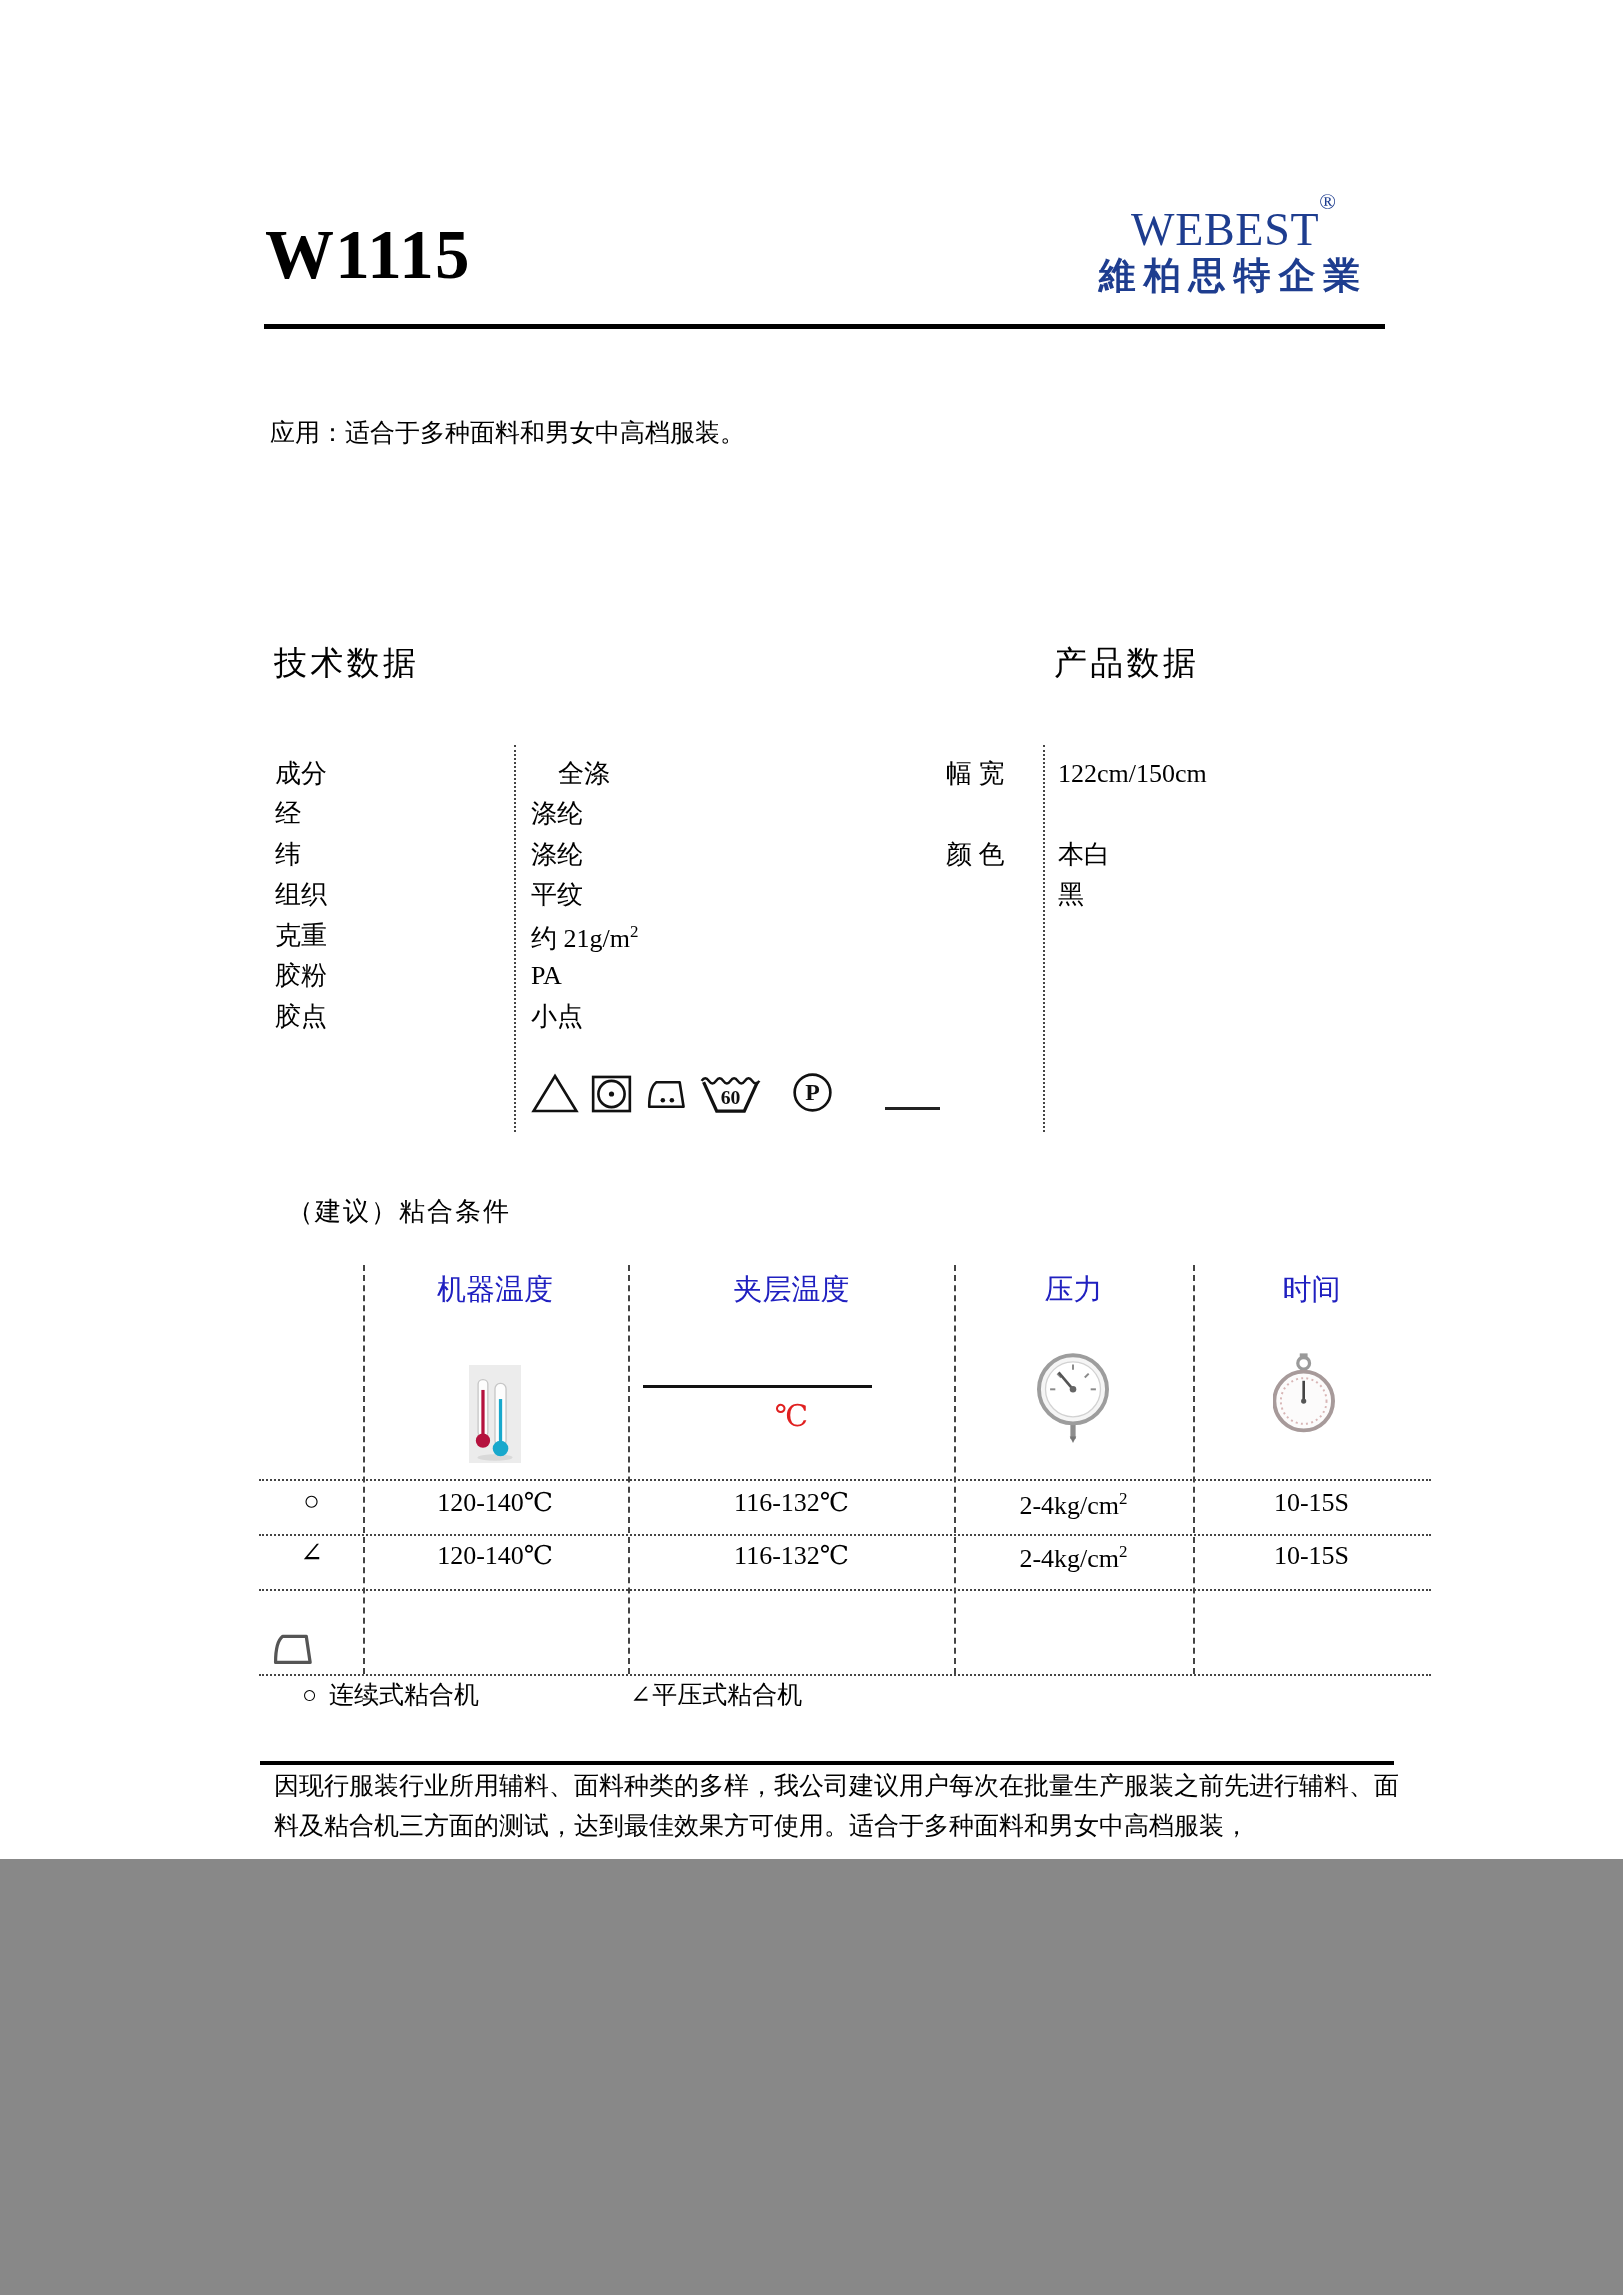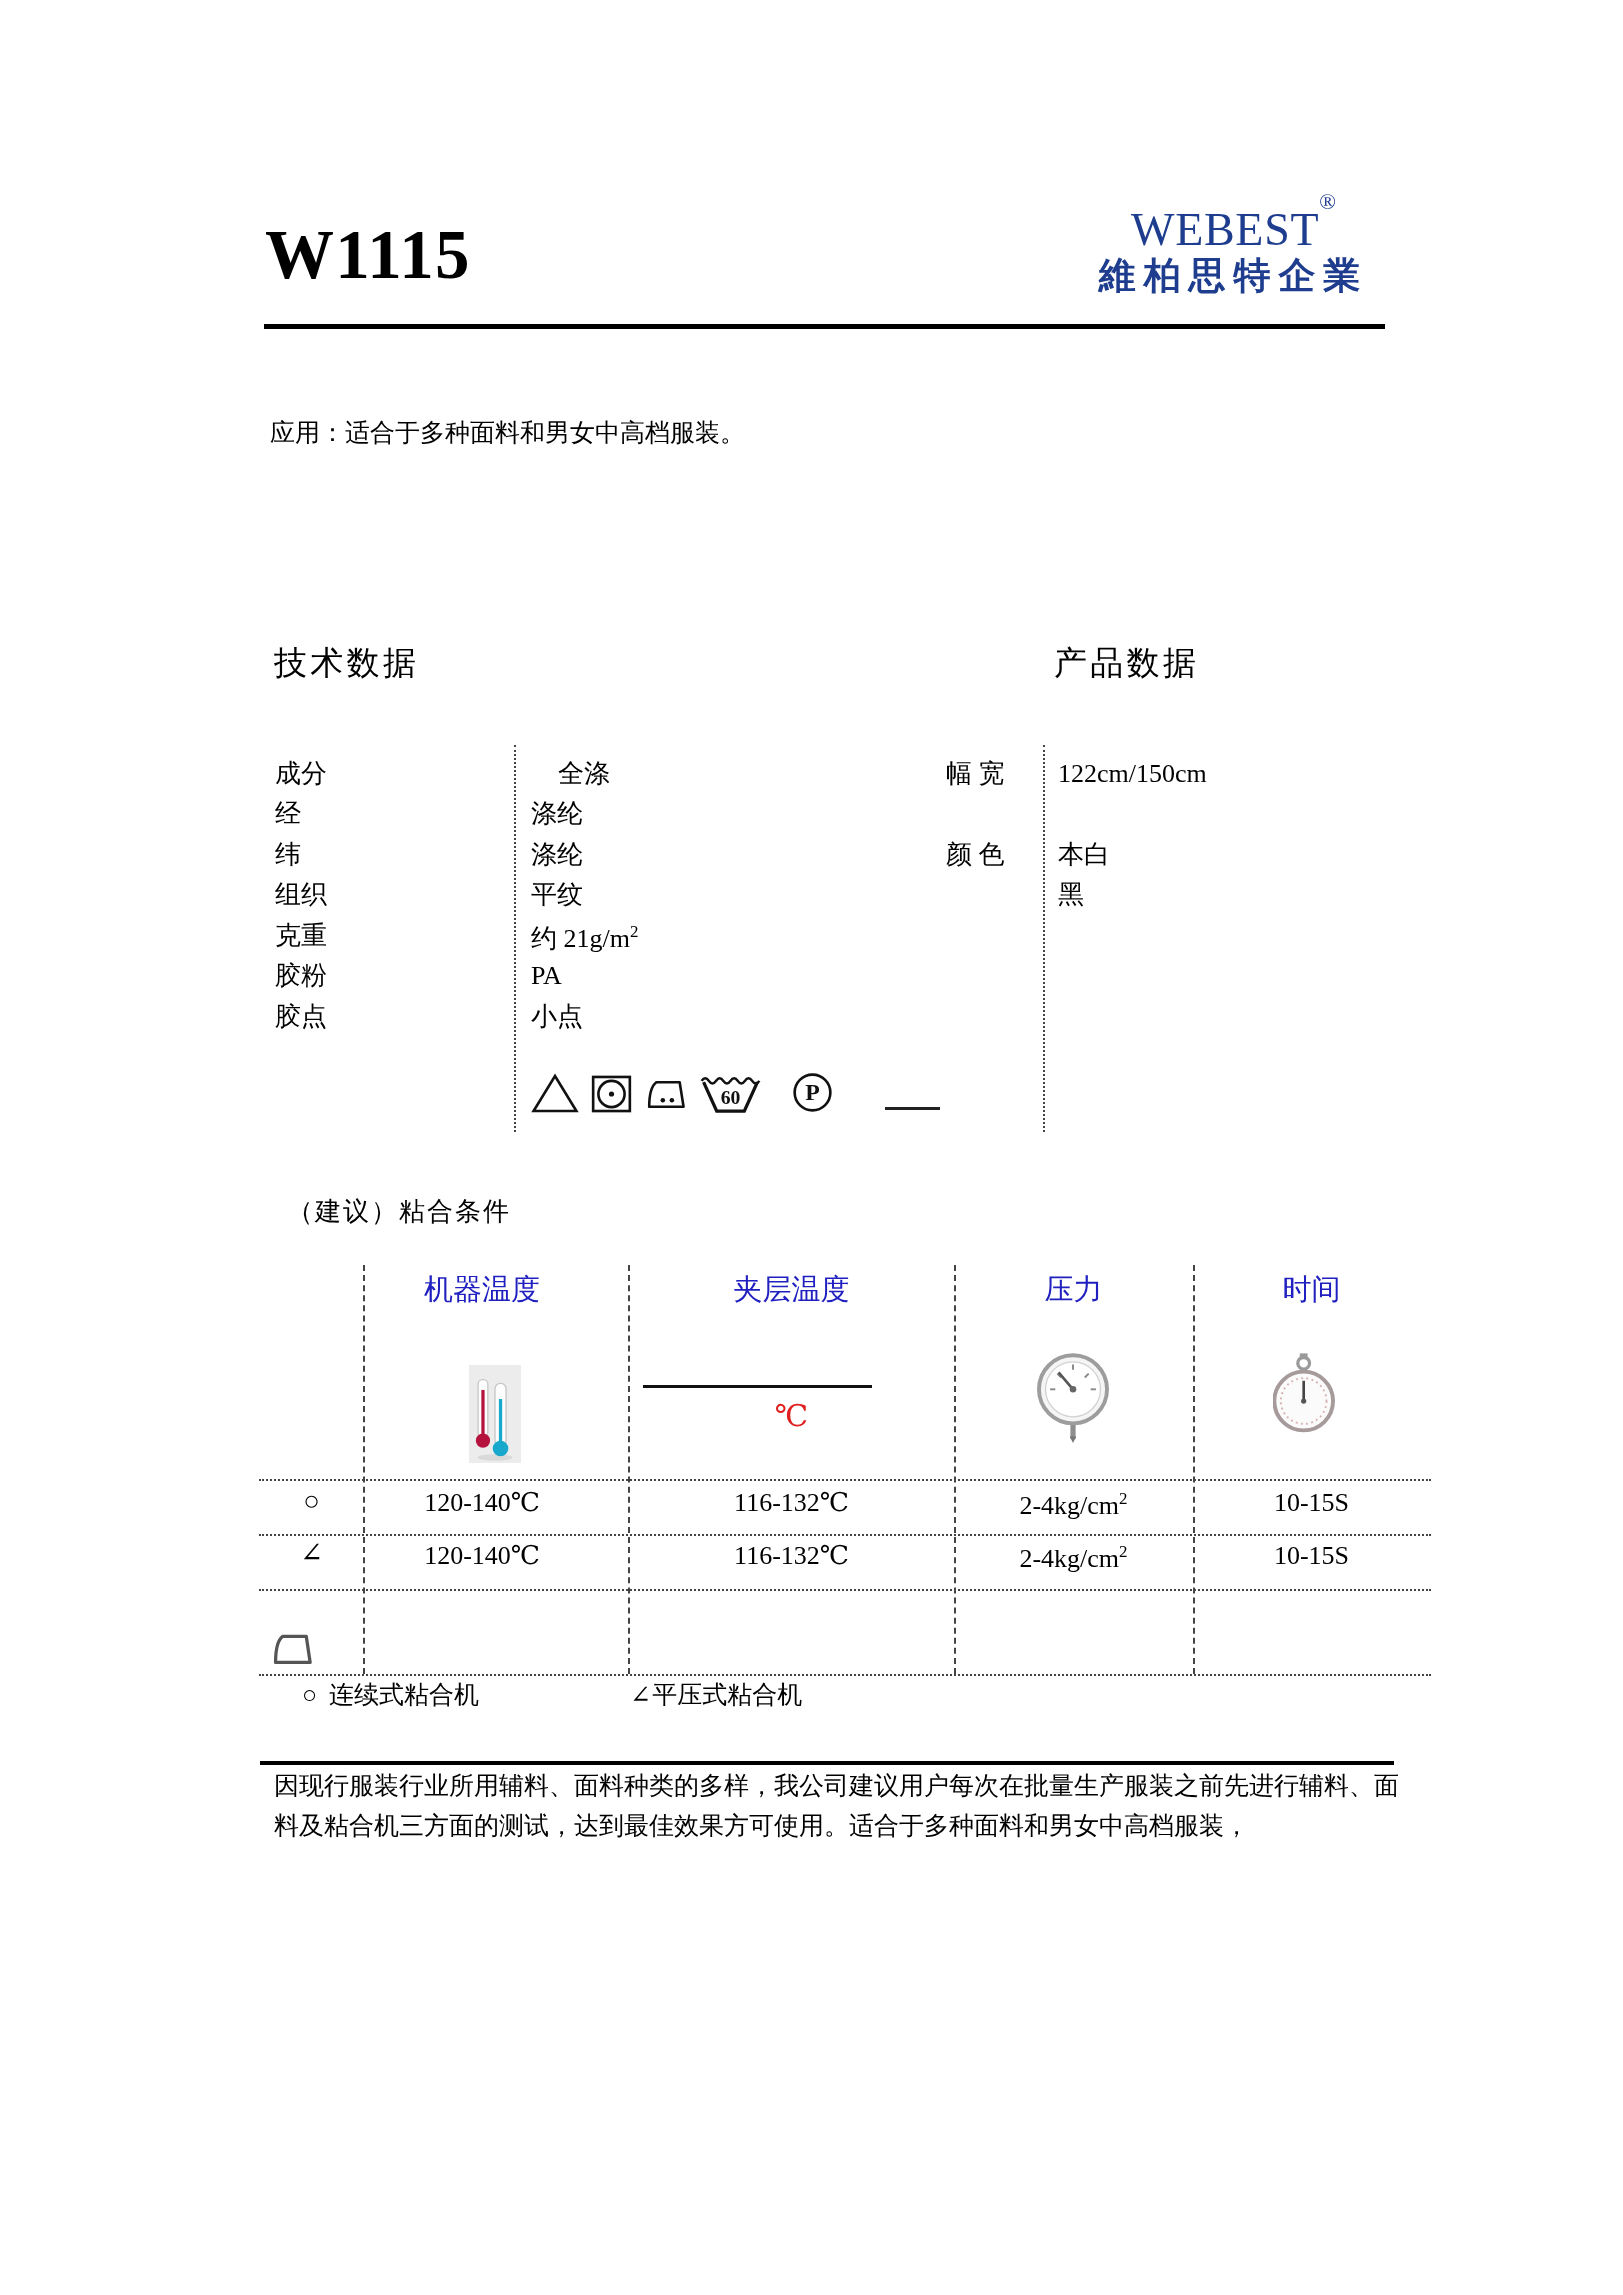--- a/index.html
+++ b/index.html
@@ -1,18 +1,18 @@
 <!DOCTYPE html>
 <html style="font-size:10.5px"><head>
 <meta charset="utf-8">
 <style>
   html,body{margin:0;padding:0;background:#888;}
   .page{
     position:relative;
-    width:1623px;height:2295px;
+    width:1623px;height:1859px;
     background:#ffffff;
     font-family:"Liberation Serif","DejaVu Serif",serif;
     color:#000;
     overflow:hidden;
   }
   .abs{position:absolute;}
   .nowrap{white-space:nowrap;}
 
   
   .doc-title{left:265px;top:221px;font-size:69px;font-weight:bold;letter-spacing:1.3px;line-height:1;}
@@ -43,21 +43,21 @@
   
   .flat-line{left:885px;top:1107px;width:55px;height:3.3px;background:#222;}
 
   
   .bond-head{left:287px;top:1199px;font-size:26px;letter-spacing:2px;line-height:1;}
   .dash-v{border-left:2px dashed #444;width:0;top:1265px;height:409px;}
   .v1{left:363px;} .v2{left:628px;} .v3{left:954px;} .v4{left:1193px;}
   .dot-h{border-top:2px dotted #444;left:259px;width:1172px;height:0;}
   .h1{top:1479px;} .h2{top:1534px;} .h3{top:1589px;} .h4{top:1674px;}
   .colhead{top:1275px;font-size:29px;color:#2020c0;text-align:center;line-height:1;}
-  .c2{left:350px;width:264px;} .c3{left:628px;width:327px;}
+  .c2{left:363px;width:264px;} .c3{left:628px;width:327px;}
   .c4{left:954px;width:239px;} .c5{left:1193px;width:237px;}
   .thermo-box{left:469px;top:1365px;width:52px;height:98px;background:#ececec;}
   .interlayer-line{left:643px;top:1385px;width:229px;height:2.6px;background:#111;}
   .celsius{top:1401px;font-size:30px;color:#e02020;text-align:center;line-height:1;}
   .cell{font-size:26px;text-align:center;line-height:1;}
   .r1{top:1490px;} .r2{top:1543px;}
   .rowsym{left:259px;width:105px;font-size:27.5px;text-align:center;line-height:1;}
   .s1{top:1487px;} .s2{top:1539px;}
 
   

